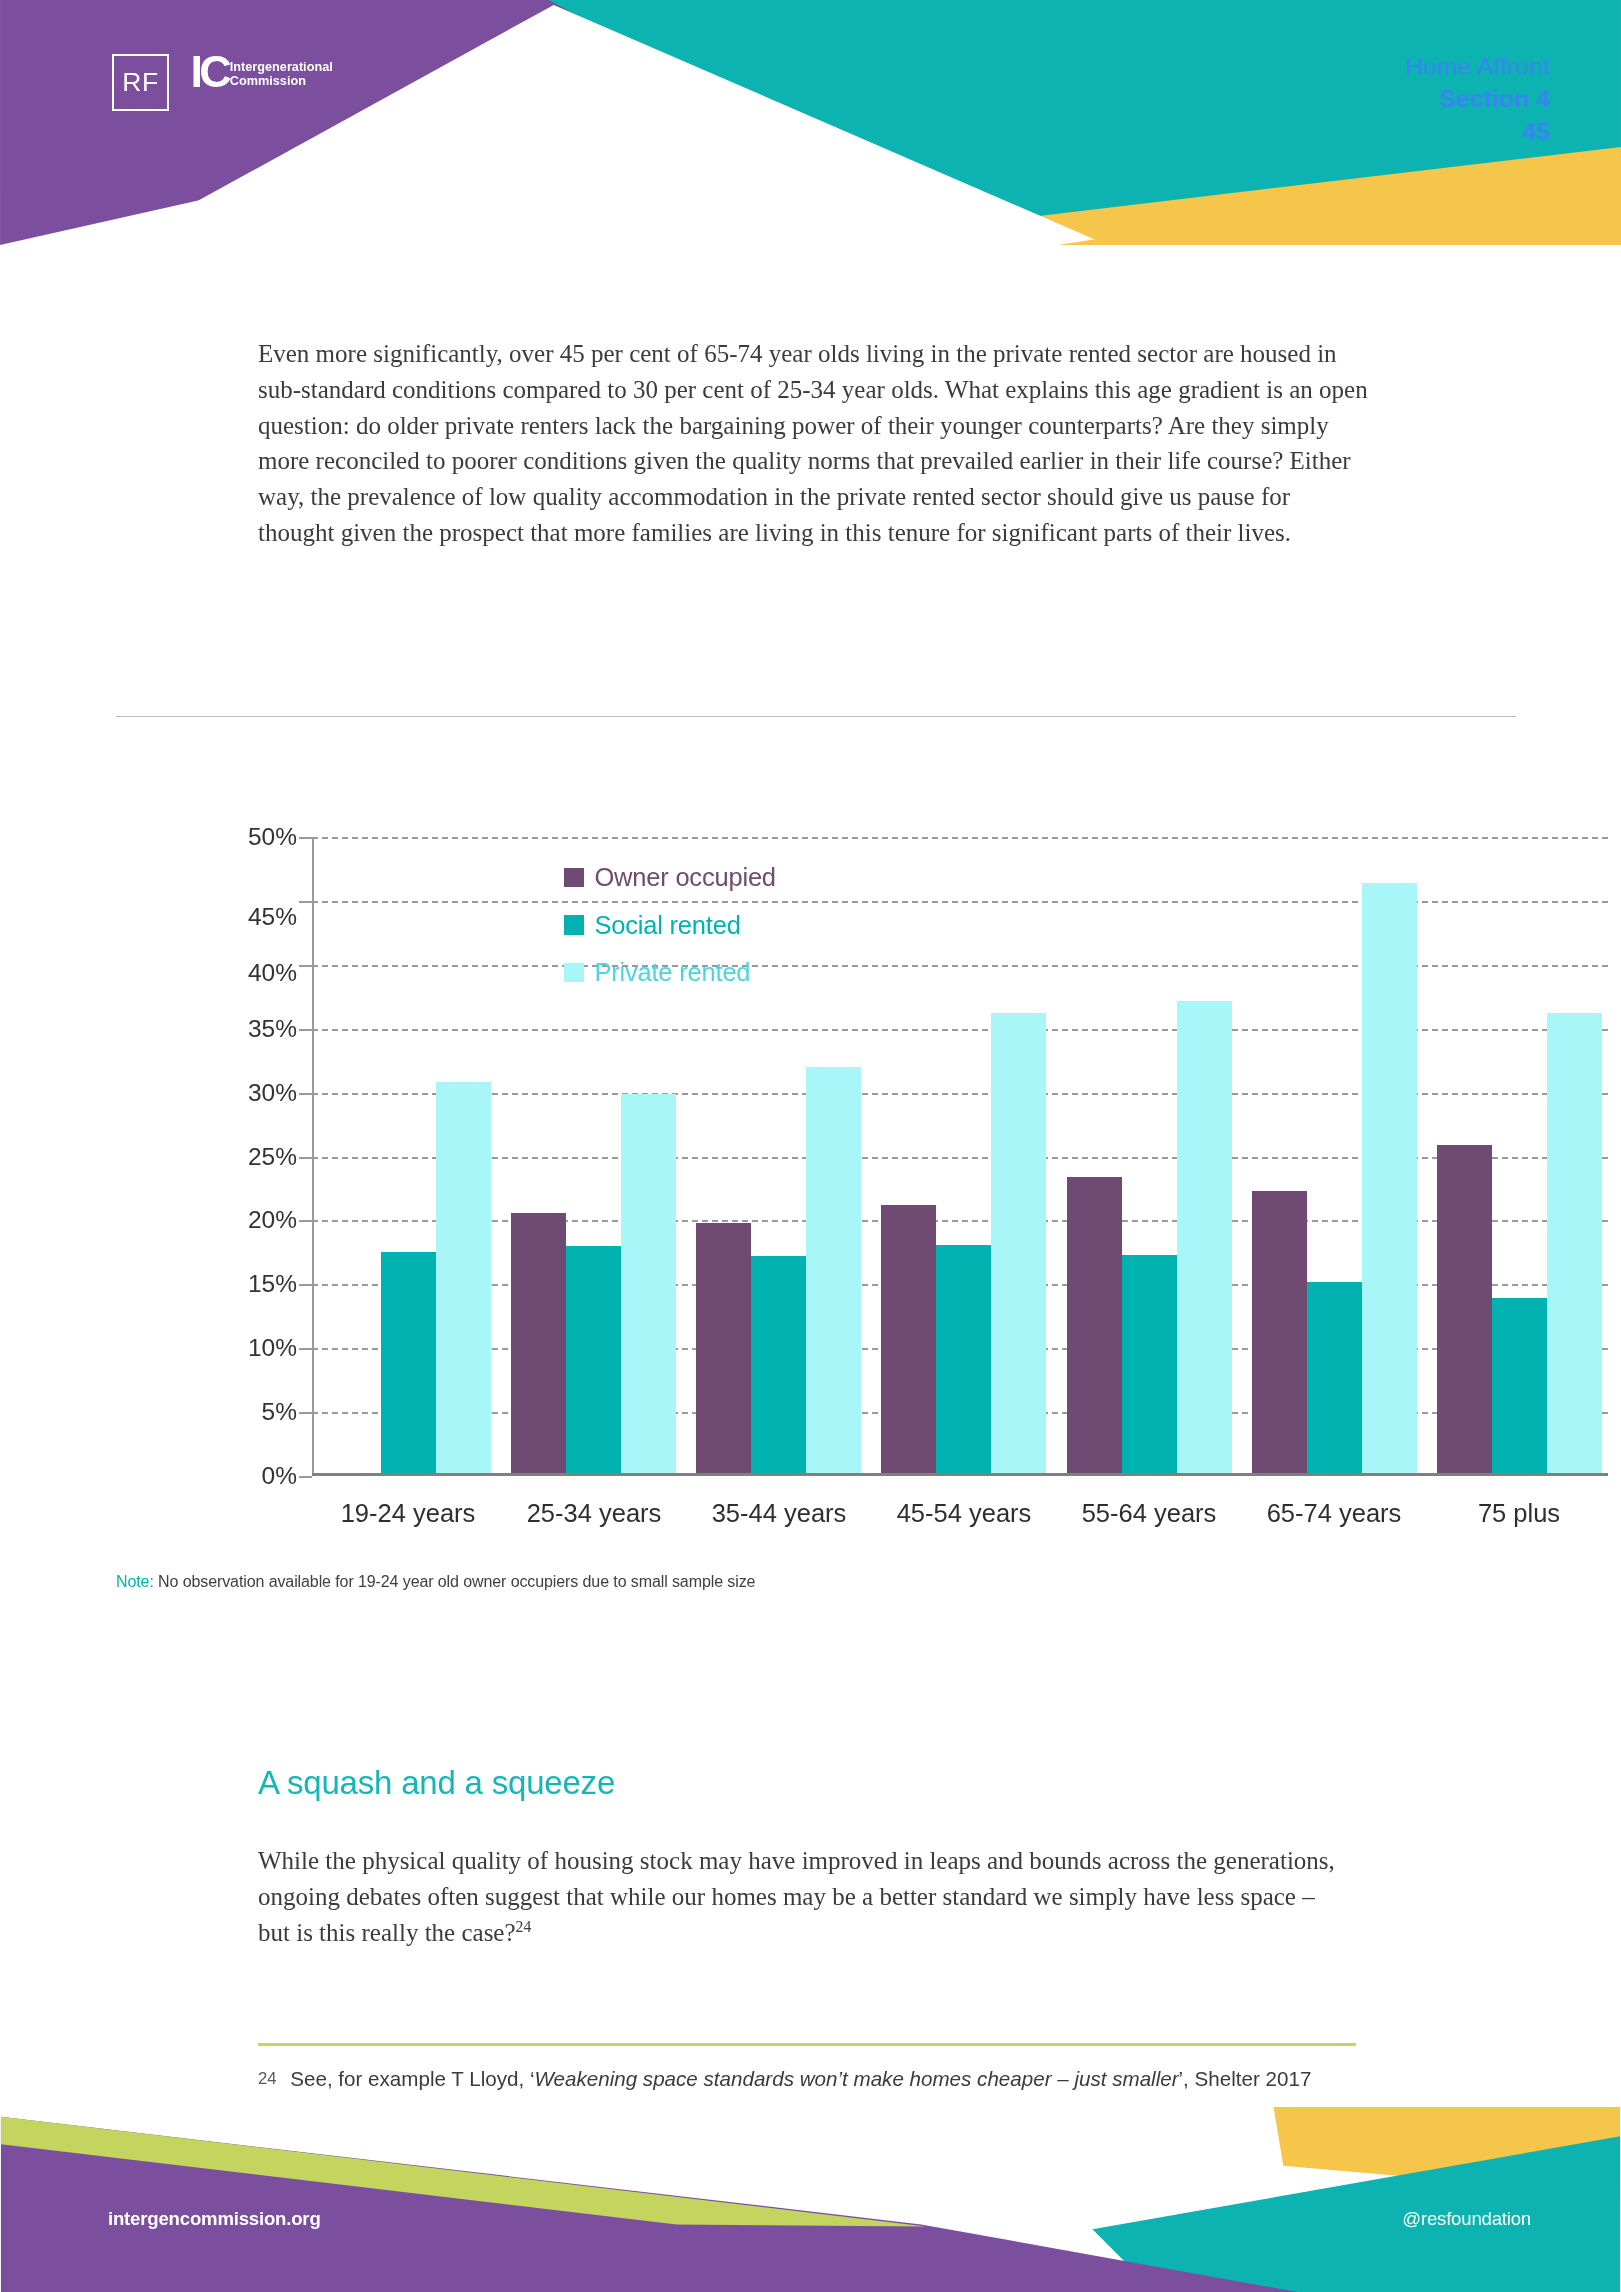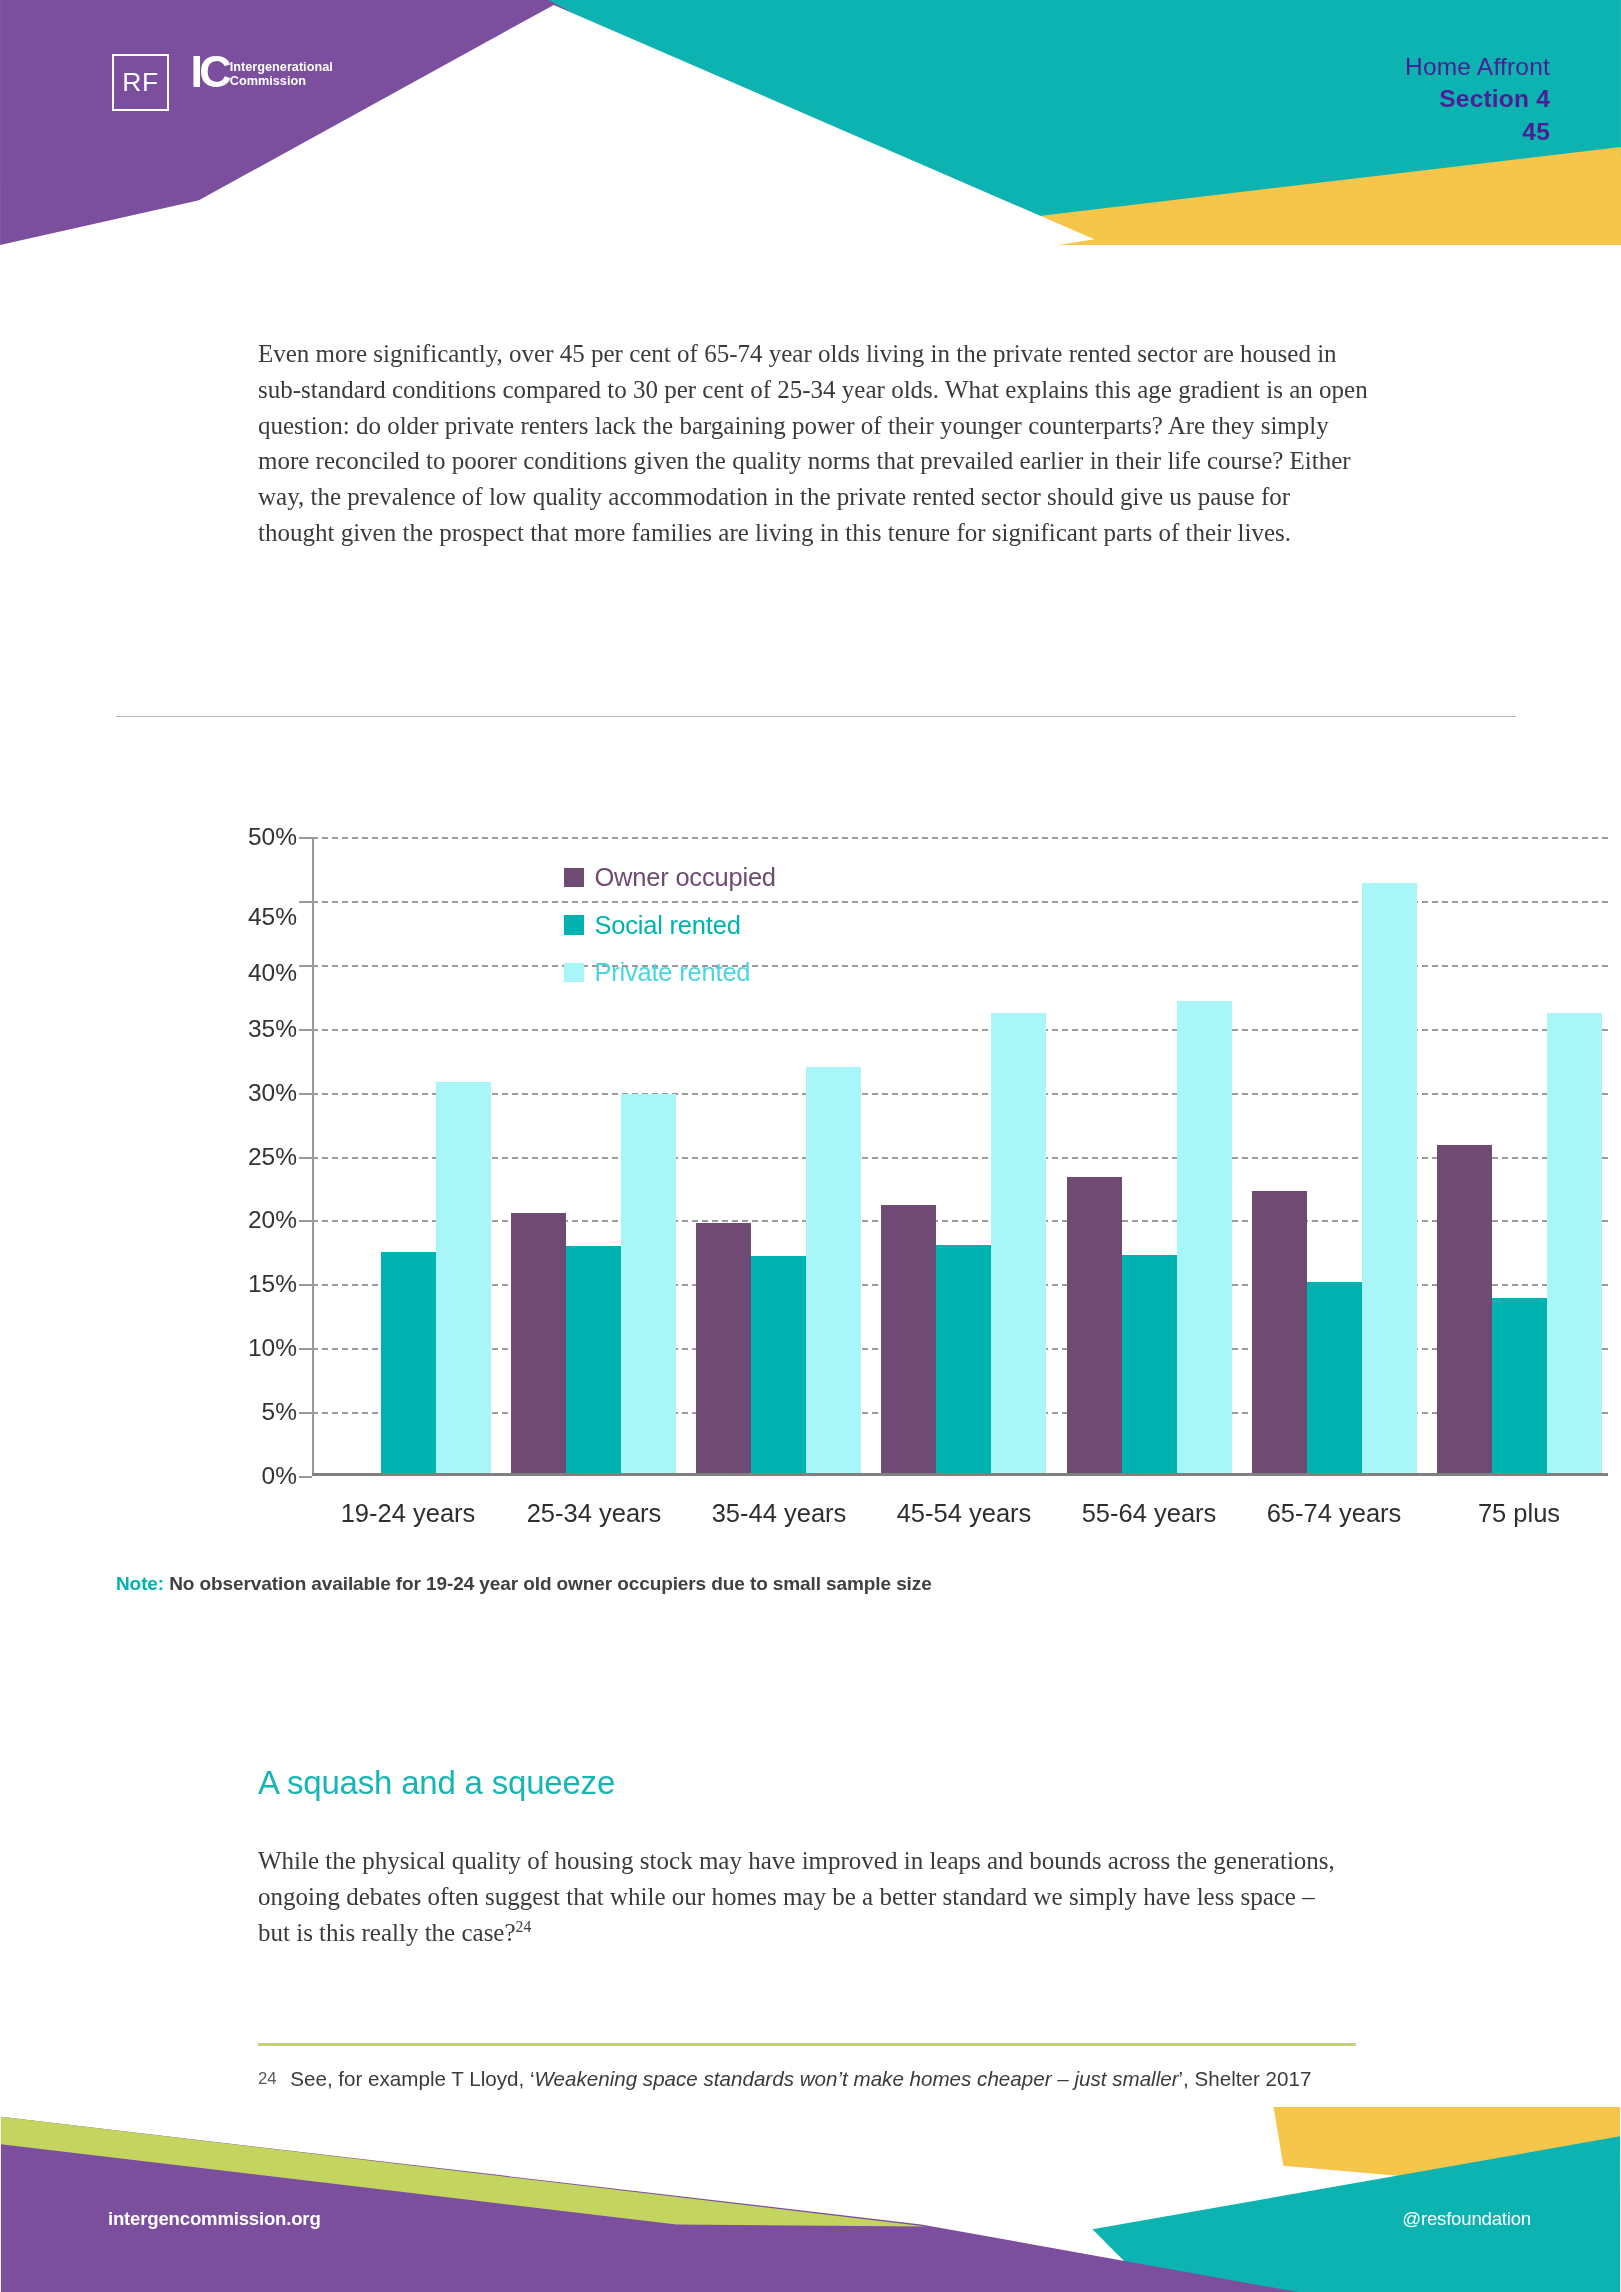--- a/index.html
+++ b/index.html
@@ -8,21 +8,21 @@
     background:#ffffff;
     font-family:"Liberation Sans", sans-serif;
     position:relative;overflow:hidden;
   }
 
   
   .header{position:absolute;left:0;top:0;width:1621px;height:245px;overflow:hidden;}
   .header svg{display:block;}
   .header-text{
     position:absolute;right:71px;top:51px;text-align:right;
-    color:#4c1d95;line-height:1.32;
+    color:#3b82f6;line-height:1.32;
   }
   .ht-line1{font-size:24.5px;font-weight:400;letter-spacing:0.2px;}
   .ht-line2{font-size:24.5px;font-weight:700;letter-spacing:0.2px;}
   .ht-line3{font-size:24.5px;font-weight:700;letter-spacing:0.2px;}
 
   .logo{position:absolute;left:112px;top:54px;display:flex;align-items:flex-start;}
   .logo-rf{
     width:53px;height:53px;border:2px solid #fff;color:#fff;
     display:flex;align-items:center;justify-content:center;
     font-size:26.5px;font-weight:400;letter-spacing:0.5px;
@@ -78,21 +78,21 @@
     text-align:center;transform:translateX(-50%);white-space:nowrap;
   }
 
   .legend{position:absolute;left:564px;top:863px;}
   .legend-item{display:flex;align-items:center;margin-bottom:18.6px;}
   .legend-sw{width:19.6px;height:19.6px;margin-right:10.8px;flex:none;}
   .legend-lab{font-size:25.5px;letter-spacing:-0.2px;}
 
   
   .notes{position:absolute;left:116px;top:1573px;width:1274px;}
-  .note-row{font-size:19px;color:#404040;margin-bottom:21.6px;letter-spacing:-0.1px;font-weight:bold;}
+  .note-row{font-size:16px;color:#404040;margin-bottom:21.6px;letter-spacing:-0.1px;}
   .note-key{color:#00b3b0;}
 
   
   .sec-head{
     position:absolute;left:258px;top:1764px;
     font-size:33px;color:#16b6b6;font-weight:400;letter-spacing:-0.2px;
   }
   #para-squeeze{left:258px;top:1843px;width:1078px;}
   .sup{font-size:15.7px;vertical-align:super;}
 

